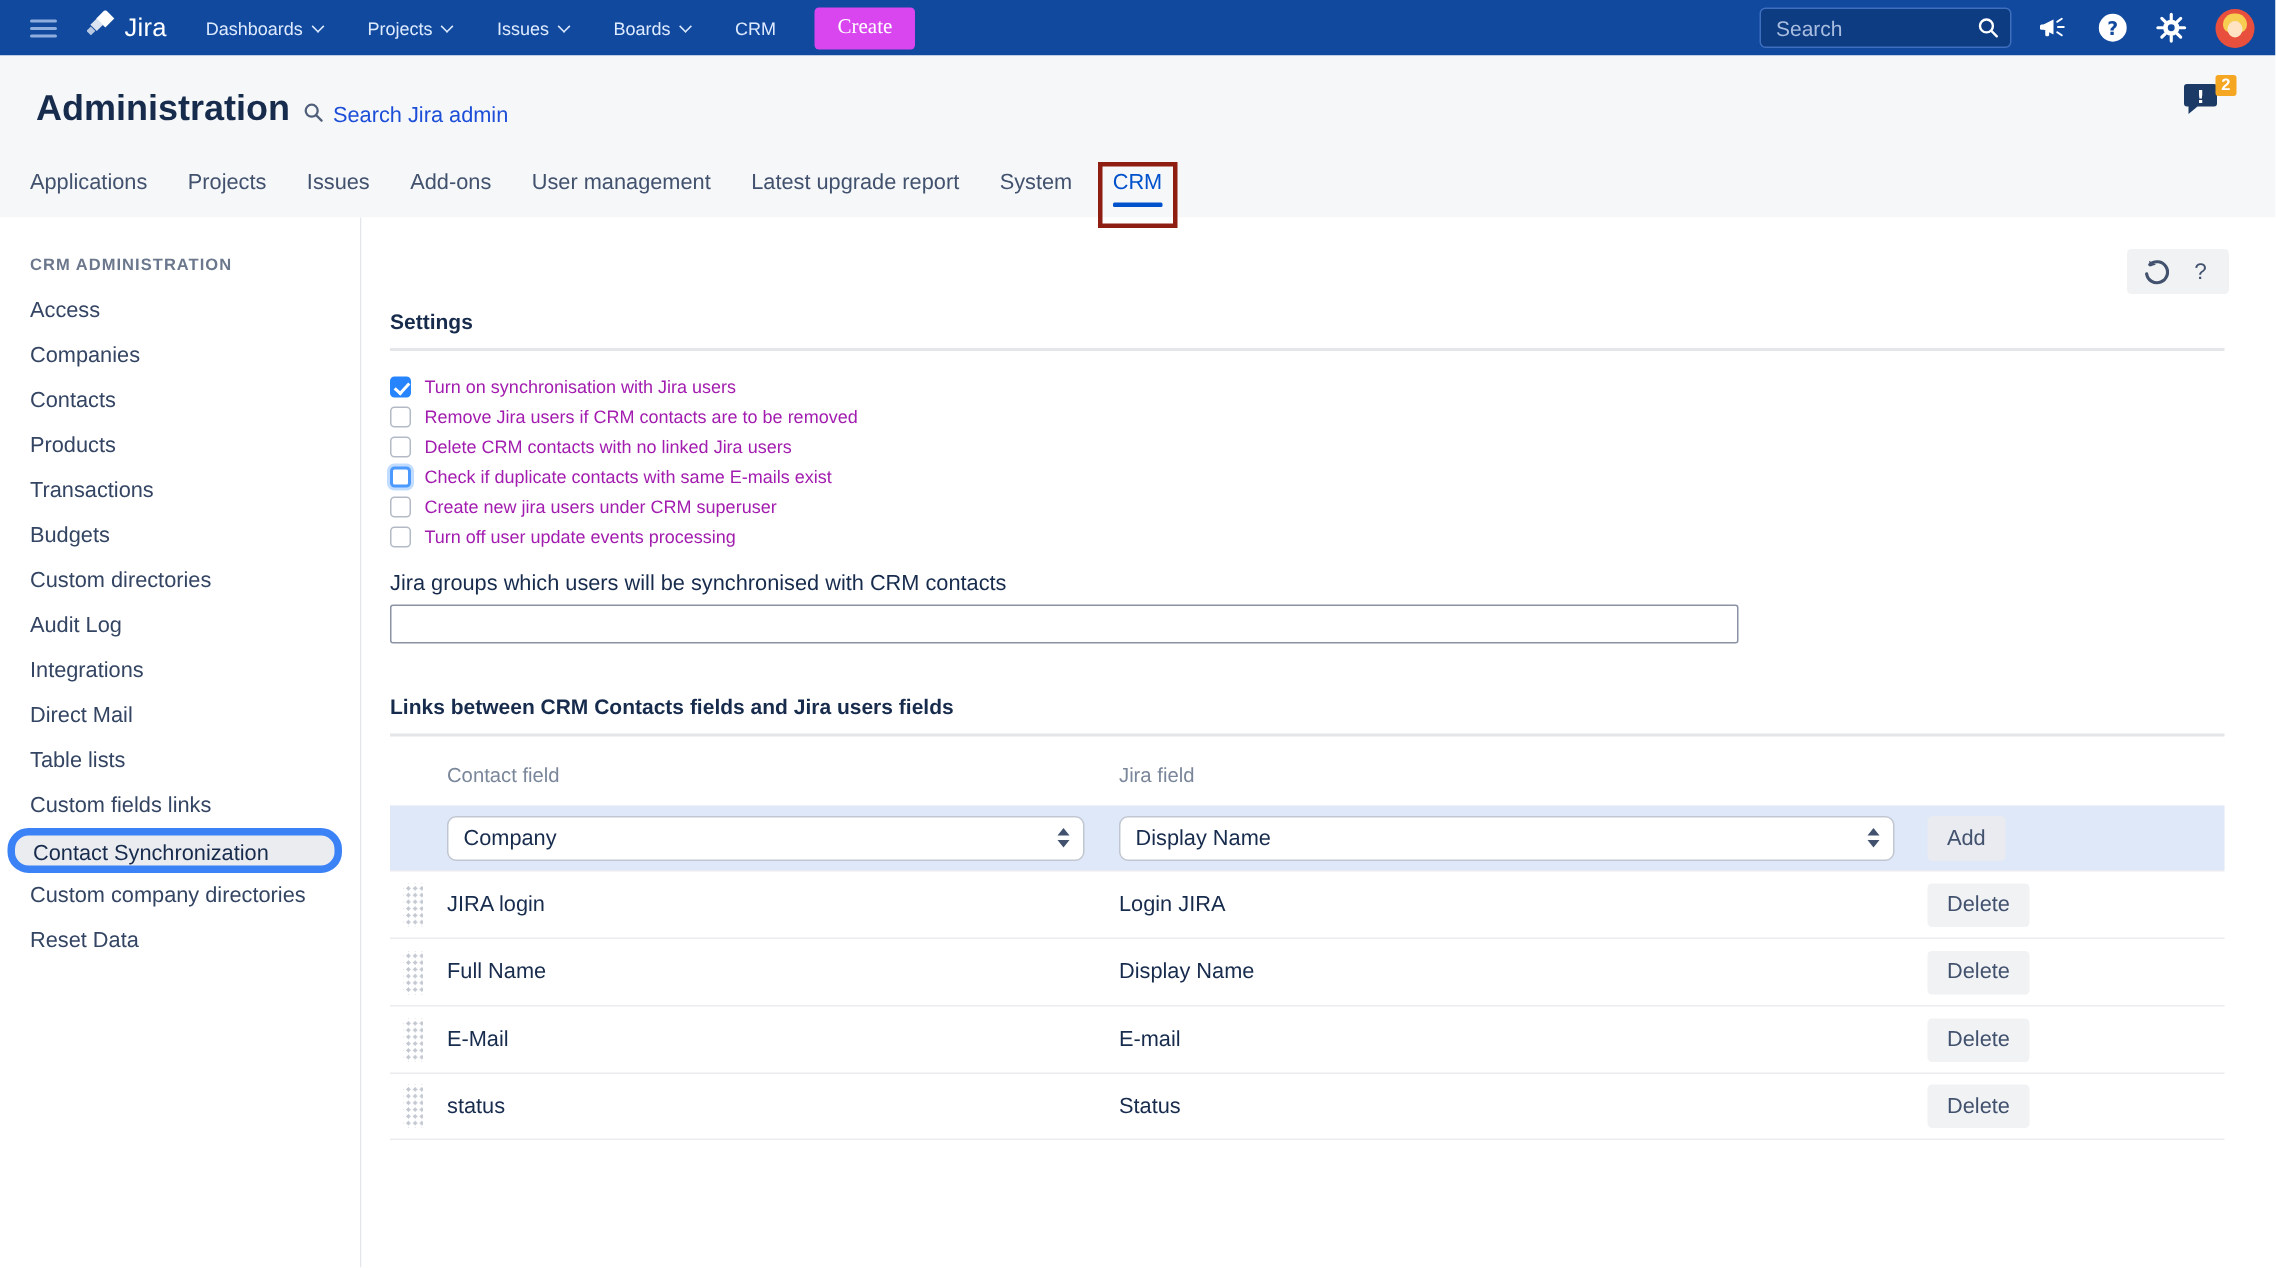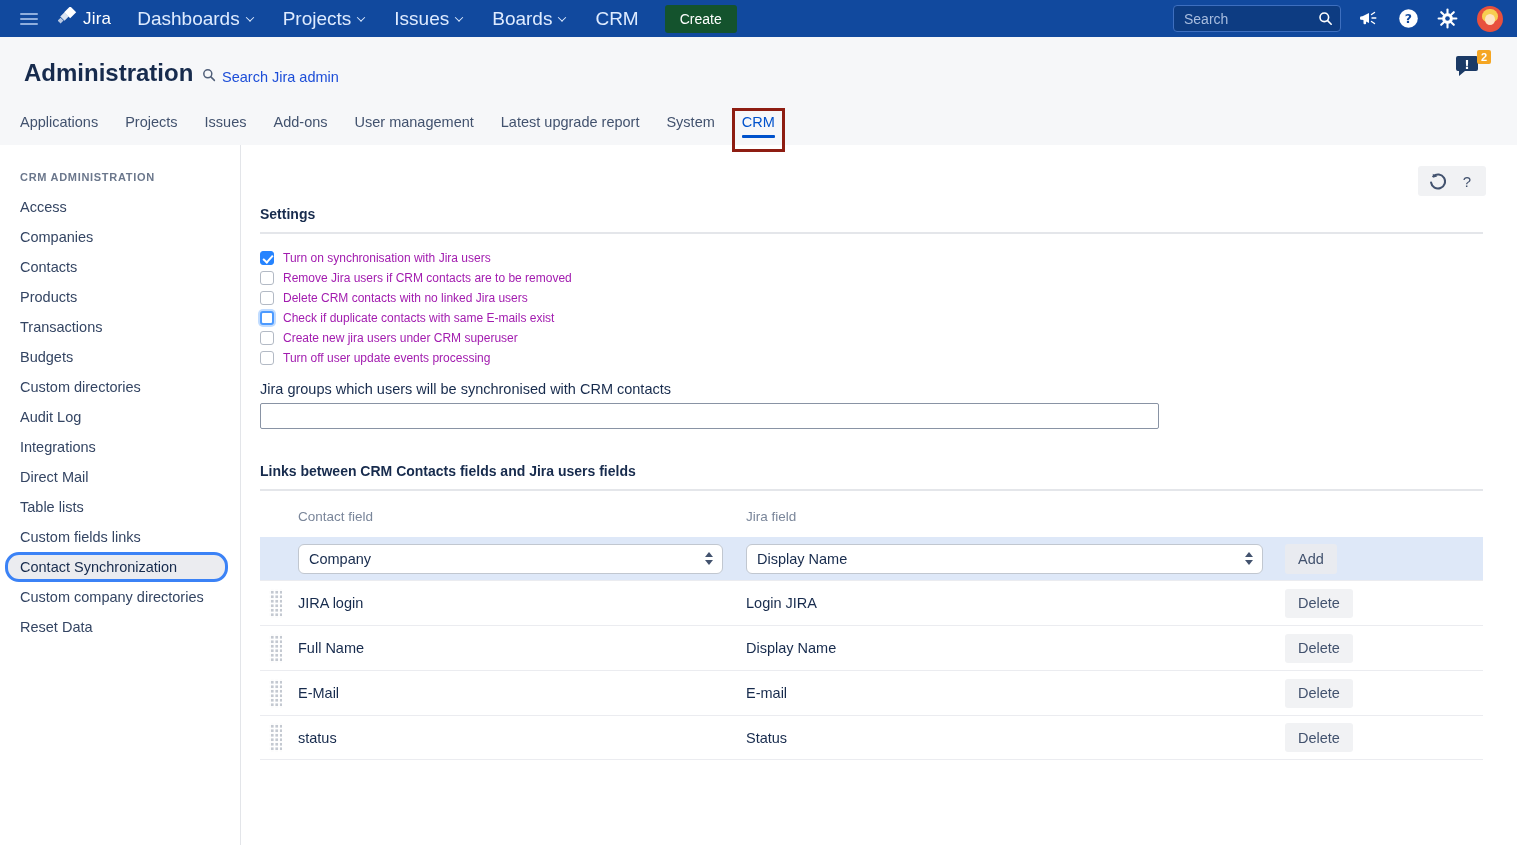--- a/index.html
+++ b/index.html
@@ -13,26 +13,26 @@
   
   .topnav {
     position:absolute; top:0; left:0; width:1517px; height:37px;
     background:#11499E; display:flex; align-items:center; padding:0 14px;
   }
   .hamburger { width:18px; height:12px; display:flex; flex-direction:column; justify-content:space-between; margin:0 20px 0 6px; cursor:pointer; }
   .hamburger span { display:block; height:2px; border-radius:1px; background:#8FAEDD; }
   .brand { display:flex; align-items:center; gap:6px; margin-right:26px; cursor:pointer; }
   .brand-name { color:#fff; font-size:17px; font-weight:500; letter-spacing:.2px; }
   .nav-menu { display:flex; align-items:center; gap:30px; }
-  .nav-item { color:#DEEBFF; font-size:19px; display:flex; align-items:center; cursor:pointer; }
+  .nav-item { color:#DEEBFF; font-size:12px; display:flex; align-items:center; cursor:pointer; }
   .chev { width:6px; height:6px; border-right:1.7px solid #DEEBFF; border-bottom:1.7px solid #DEEBFF; transform:rotate(45deg) translate(-1px,-1px); margin-left:7px; }
   .create-btn {
-    margin-left:26px; background:#14532d; color:#fff; border:none; border-radius:3px;
+    margin-left:26px; background:#d946ef; color:#fff; border:none; border-radius:3px;
     font-size:14px; font-weight:500; padding:6px 15px; cursor:pointer;
-    font-family:Liberation Sans, sans-serif;
+    font-family:Liberation Serif, serif;
   }
   .nav-right { margin-left:auto; display:flex; align-items:center; gap:17px; }
   .nav-search { position:relative; }
   .nav-search input {
     width:168px; height:27px; background:#0D3C82; border:1px solid #3E6FBF; border-radius:4px;
     color:#fff; font-size:14px; padding:0 30px 0 10px; outline:none;
     font-family:"Liberation Sans", sans-serif;
   }
   .nav-search input::placeholder { color:#A8BDDF; }
   .nav-search .mag { position:absolute; right:8px; top:6px; }
@@ -55,21 +55,21 @@
   .tab.active { color:#0052CC; }
   .tab.active::after { content:""; position:absolute; left:0; right:0; bottom:7px; height:3px; background:#0052CC; border-radius:1px; }
   .tab-annotation { position:absolute; left:-10px; right:-10px; top:-6px; bottom:-7px; border:3px solid #8E1D12; z-index:6; pointer-events:none; }
 
   
   .sidebar { position:absolute; left:0; top:145px; bottom:0; width:241px; background:#fff; border-right:1px solid #E3E5E9; }
   .sidebar-heading { margin:26px 0 9px 20px; font-size:11px; font-weight:700; color:#6B778C; letter-spacing:.7px; }
   .side-item { height:30px; line-height:30px; padding-left:20px; font-size:14.5px; color:#344563; cursor:pointer; white-space:nowrap; }
   .side-item.selected {
     margin:0 12px 0 5px; height:30px; line-height:24px; padding-left:12px;
-    border:3px solid #3b82f6; background:#EBECF0; border-radius:14px; color:#172B4D;
+    border:5px solid #3b82f6; background:#EBECF0; border-radius:14px; color:#172B4D;
   }
 
   
   .main { position:absolute; left:241px; top:145px; right:0; bottom:0; background:#fff; }
   .content { padding:0 34px 0 19px; }
   .top-tools {
     position:absolute; top:21px; right:31px; height:30px; background:#F1F2F4; border-radius:3px;
     display:flex; align-items:center; padding:0 4px;
   }
   .tool-btn { width:30px; height:28px; display:flex; align-items:center; justify-content:center; color:#42526E; font-size:15px; cursor:pointer; }

